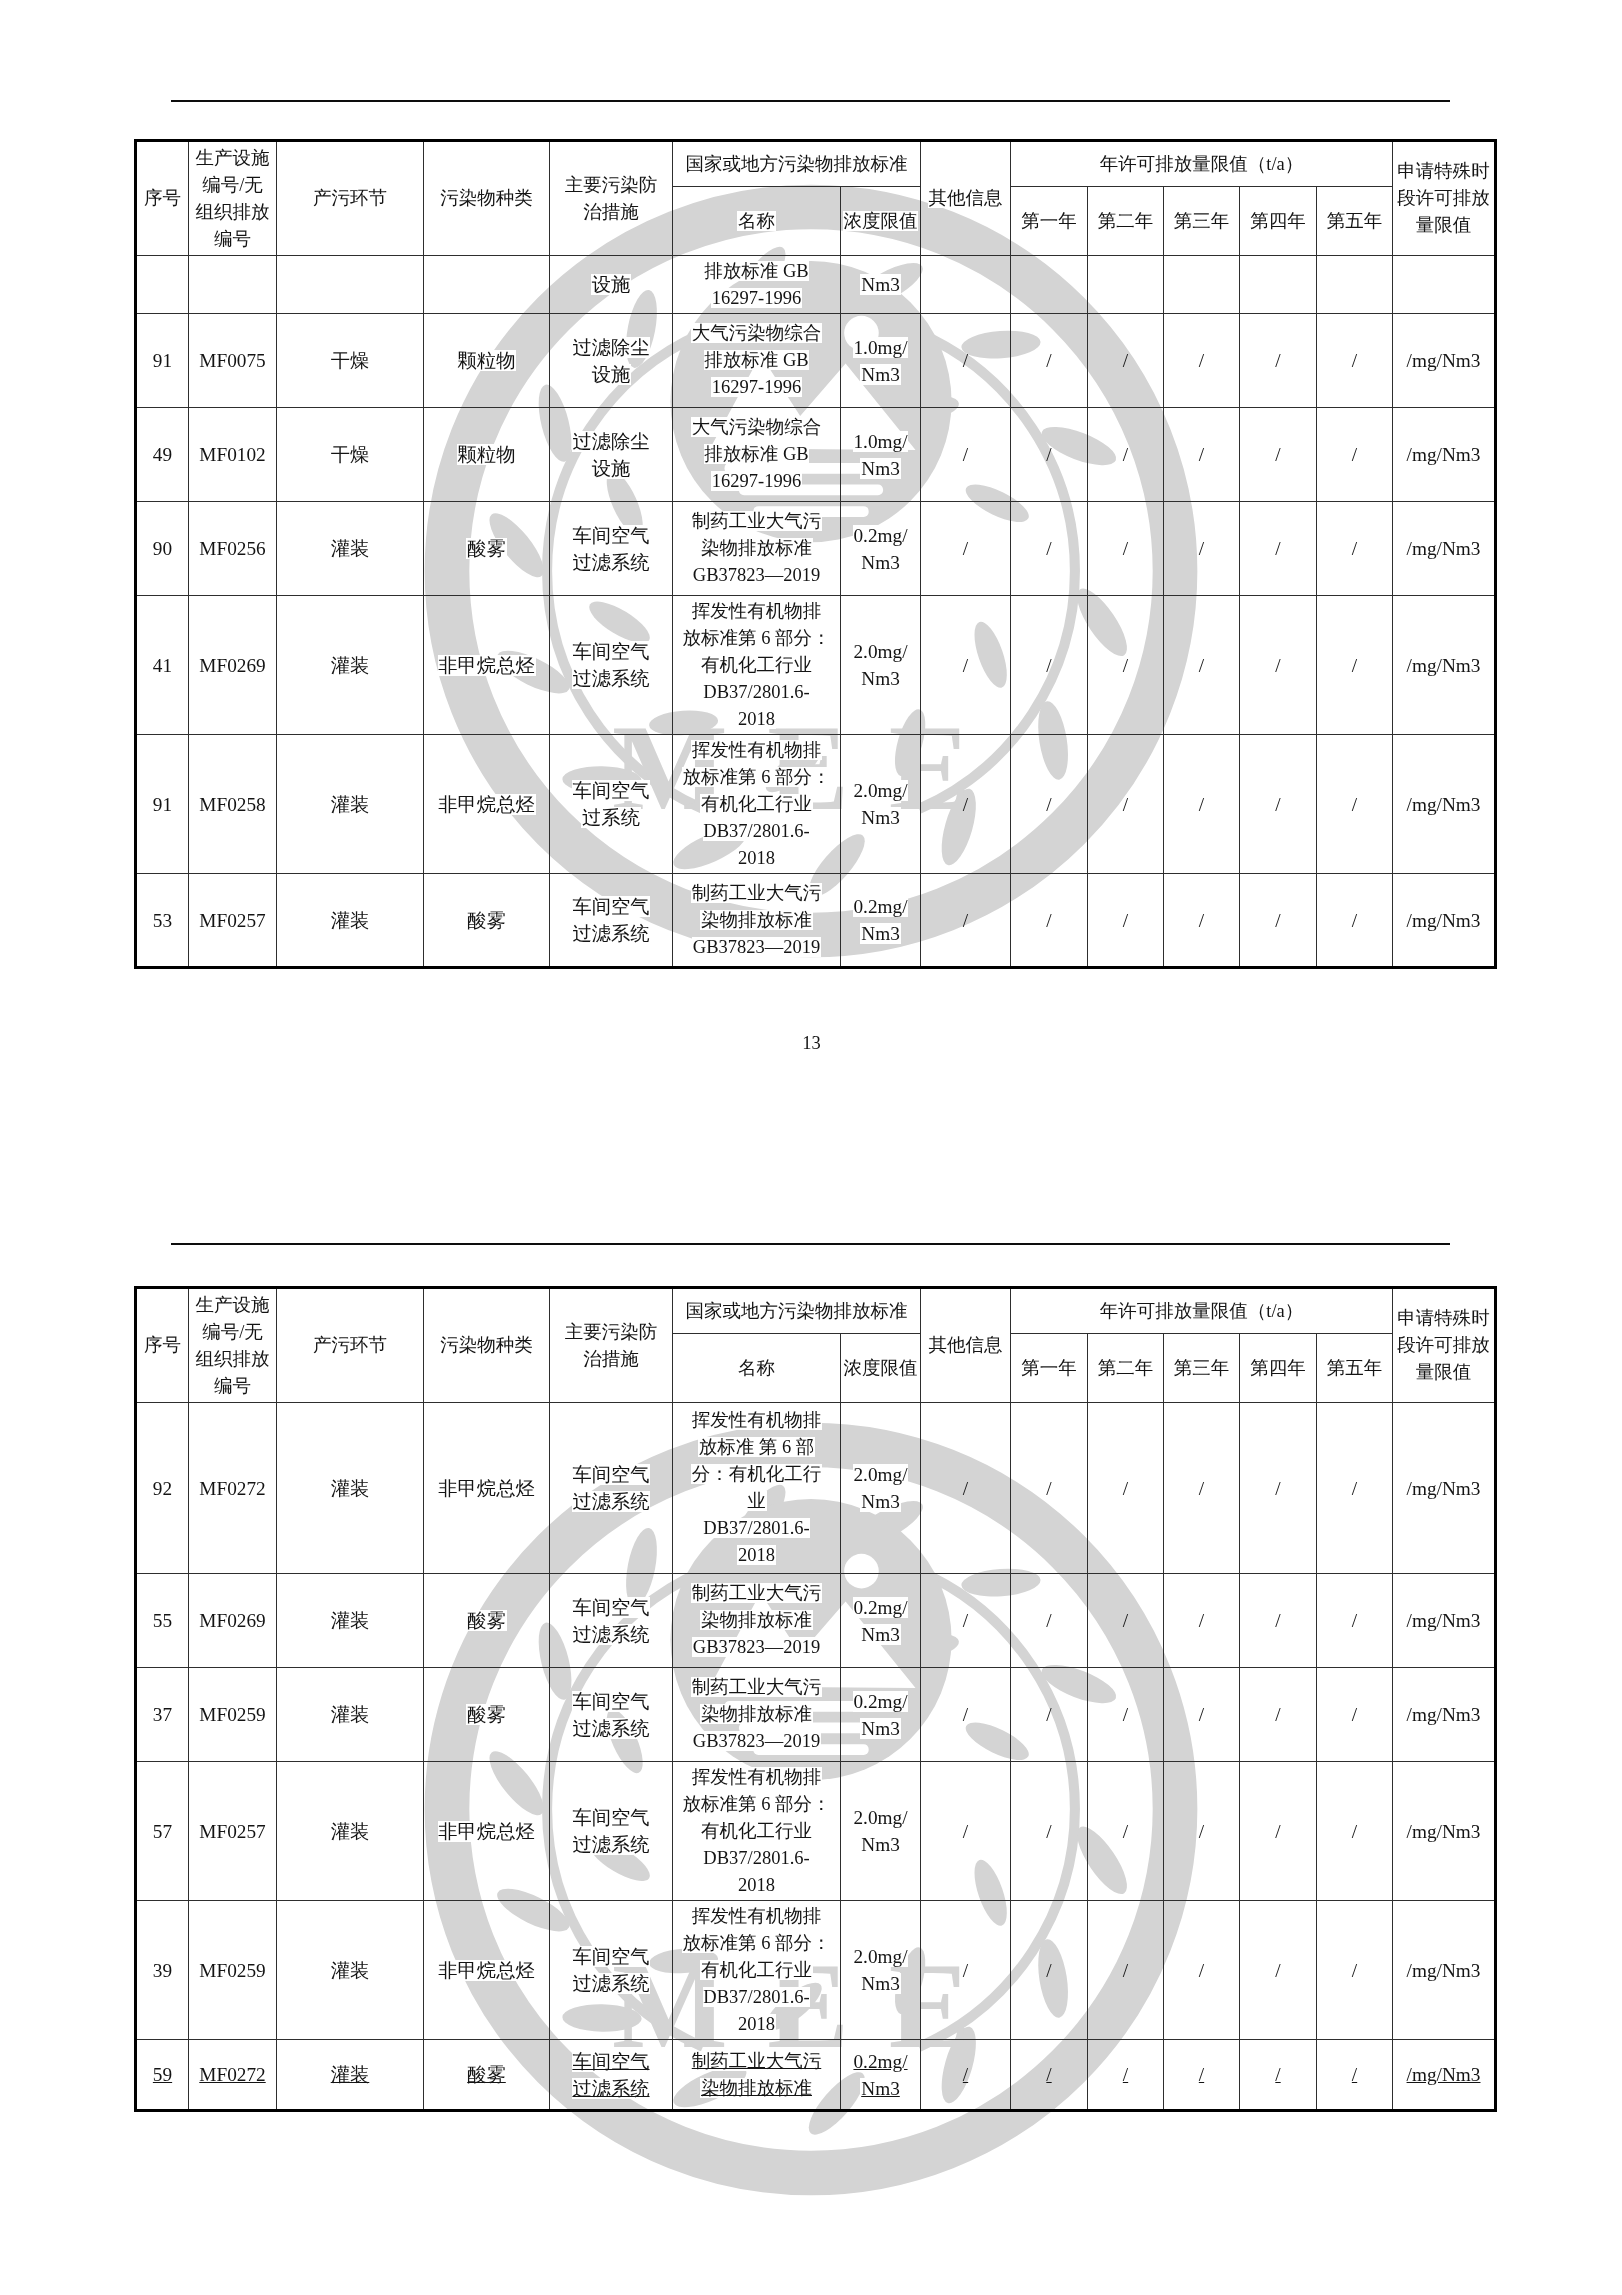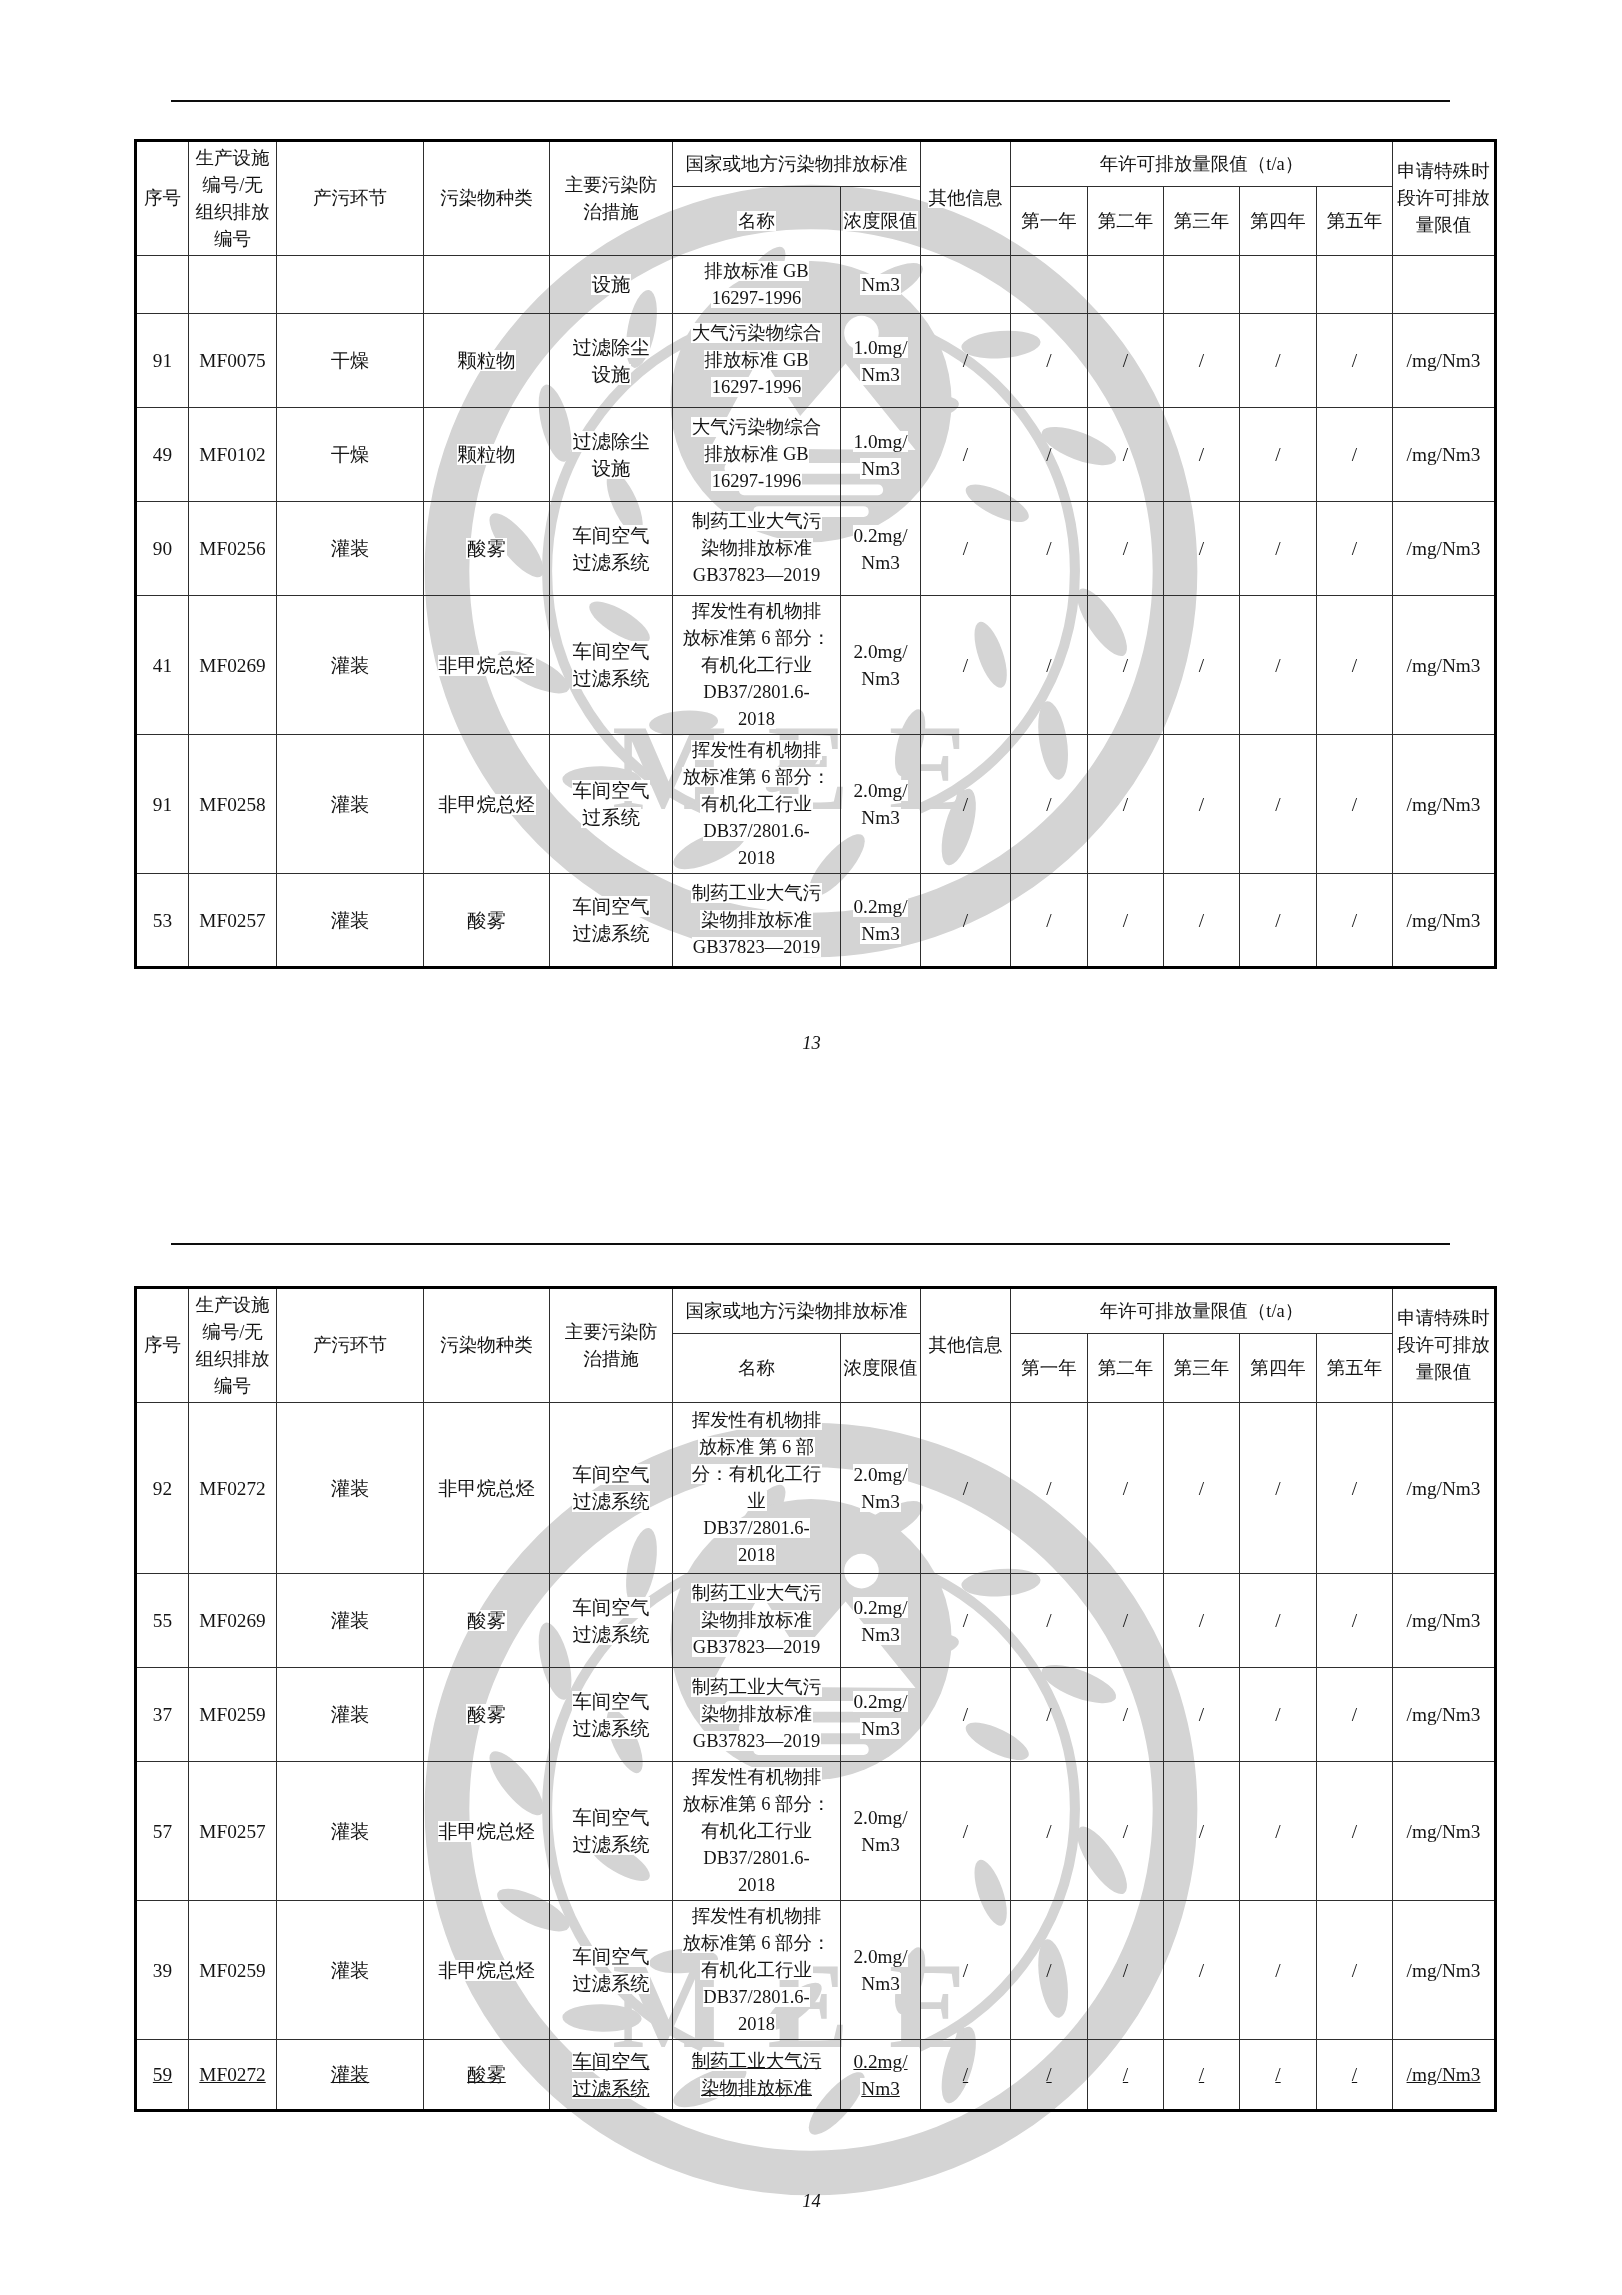--- a/index.html
+++ b/index.html
@@ -33,21 +33,21 @@
     white-space:pre-line; overflow:hidden;
     padding:1.5px 3.1px; color:var(--ink);
   }
   th { font-size:18.5px; padding:1.5px 1.5px; }
   td.col-name { font-size:18.5px; }
   .run { background:#ffffff; padding:0 0.8px; box-decoration-break:clone; -webkit-box-decoration-break:clone; }
   .run.plain { background:transparent; }
 
   .pageno {
     position:absolute; left:0; right:0; text-align:center; z-index:1;
-    font-size:18.5px; color:var(--ink);font-style:italic;
+    font-size:18.5px; color:var(--ink);
   }
   .page.p1 .pageno { top:1033px; }
   .page.p2 .pageno { top:1044px; }
 
   #wm-defs { position:absolute; width:0; height:0; overflow:hidden; }
 </style>
 </head>
 <body>
 
 <svg id="wm-defs" xmlns="http://www.w3.org/2000/svg" aria-hidden="true">
@@ -516,15 +516,14 @@
           <td class="col-y1"><span class="run plain">/</span></td>
           <td class="col-y2"><span class="run plain">/</span></td>
           <td class="col-y3"><span class="run plain">/</span></td>
           <td class="col-y4"><span class="run plain">/</span></td>
           <td class="col-y5"><span class="run plain">/</span></td>
           <td class="col-special"><span class="run">/mg/Nm3</span></td>
         </tr>
       </tbody>
   </table>
 
-  <div class="pageno">14</div>
 </div>
 
 
 </body></html>

